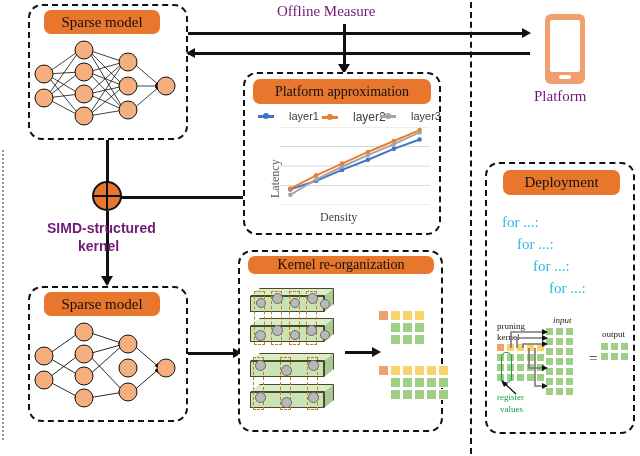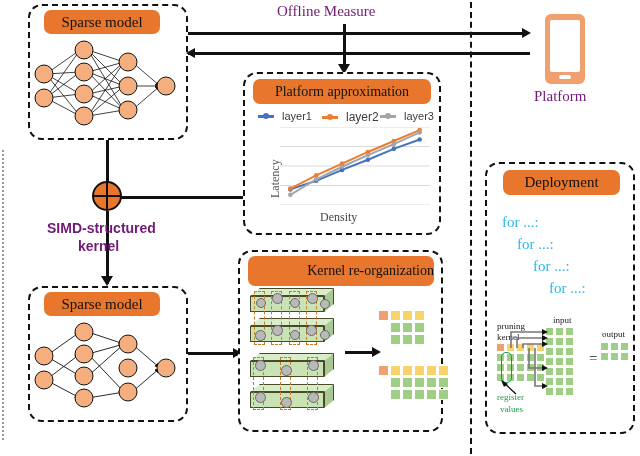--- a/index.html
+++ b/index.html
@@ -32,21 +32,21 @@
         background:#E8762C;border:2px solid #111;box-sizing:border-box;}
   .plus:before,.plus:after{content:"";position:absolute;background:#111;}
   .plus:before{left:0;top:12px;width:26px;height:2px;}
   .plus:after{top:0;left:12px;height:26px;width:2px;}
   
   .phone{position:absolute;background:#F0A06E;border-radius:6px;}
   .phone-screen{position:absolute;background:#fff;border-radius:2px;}
   .phone-home{position:absolute;background:#fff;border-radius:2px;}
   
   .chart-wrap{position:absolute;}
-  .legend-item{position:absolute;display:flex;align-items:center;gap:8px;
+  .legend-item{position:absolute;display:flex;align-items:center;gap:15px;
      font-family:"Liberation Sans",sans-serif;color:#3b3b3b;}
   .legend-line{width:16px;height:3px;position:relative;}
   .legend-line:after{content:"";position:absolute;left:5px;top:-2px;width:6px;height:6px;border-radius:50%;}
   .axis-y{position:absolute;transform:rotate(-90deg);transform-origin:left top;
           font-family:"Liberation Serif",serif;color:#555;}
   
   .code{position:absolute;color:#2BB9E8;font-family:"Liberation Serif",serif;}
   
   .cell{position:absolute;box-sizing:border-box;border:1px solid #fff;}
   .g{background:#9FCF87;}
@@ -238,21 +238,21 @@
       <circle cx="100" cy="50" r="9"></circle>
       <circle cx="100" cy="74" r="9"></circle>
     <circle cx="138" cy="50" r="9"></circle>
   </g>
 </svg>
 
 <div class="hline thickh" style="left:188px;top:352px;width:48px;"></div>
 <div class="arrowR" style="left:233px;top:348px;"></div>
 
 <div class="panel" style="left:238px;top:250px;width:205px;height:182px;"></div>
-<div class="badge" style="left:248px;top:256px;width:186px;height:30px;font-size:14px;justify-content:flex-end;">
+<div class="badge" style="left:248px;top:256px;width:186px;height:18px;font-size:14px;">
   <span>Kernel re-organization</span>
 </div>
 
 <div>
 
   <div>
     <div class="slab-top" style="left:250px;top:288px;width:84px;height:8px;
          clip-path:polygon(10px 0,84px 0,74px 8px,0 8px);"></div>
     <div class="slab-side" style="left:324px;top:288px;width:10px;height:24px;
          clip-path:polygon(10px 0,10px 16px,0 24px,0 8px);"></div>
@@ -348,21 +348,21 @@
   <span>Deployment</span>
 </div>
 <div class="code" style="left:502px;top:214px;font-size:15px;">for ...:</div>
 <div class="code" style="left:517px;top:236px;font-size:15px;">for ...:</div>
 <div class="code" style="left:533px;top:258px;font-size:15px;">for ...:</div>
 <div class="code" style="left:549px;top:280px;font-size:15px;">for ...:</div>
 
 <div>
   <div class="sml" style="left:497px;top:321px;font-size:9px;color:#222;">pruning</div>
   <div class="sml" style="left:497px;top:332px;font-size:9px;color:#222;">kernel</div>
-  <div class="sml" style="left:553px;top:315px;font-size:9px;color:#222;">input</div>
+  <div class="sml" style="left:553px;top:315px;font-size:9px;color:#222;font-style:italic;">input</div>
   <div class="sml" style="left:602px;top:329px;font-size:9px;color:#222;">output</div>
   <div class="sml" style="left:589px;top:350px;font-size:15px;color:#222;">=</div>
   <div class="sml" style="left:497px;top:392px;font-size:9px;color:#1a9c4a;">register</div>
   <div class="sml" style="left:500px;top:404px;font-size:9px;color:#1a9c4a;">values</div>
 
   <div id="sk-grid" style="position:absolute;left:496px;top:343px;">
       <div class="cell o" style="left: 0px; top: 0px; width: 9px; height: 9px;"></div>
       <div class="cell y" style="left: 10px; top: 0px; width: 9px; height: 9px;"></div>
       <div class="cell y" style="left: 20px; top: 0px; width: 9px; height: 9px;"></div>
       <div class="cell y" style="left: 30px; top: 0px; width: 9px; height: 9px;"></div>

